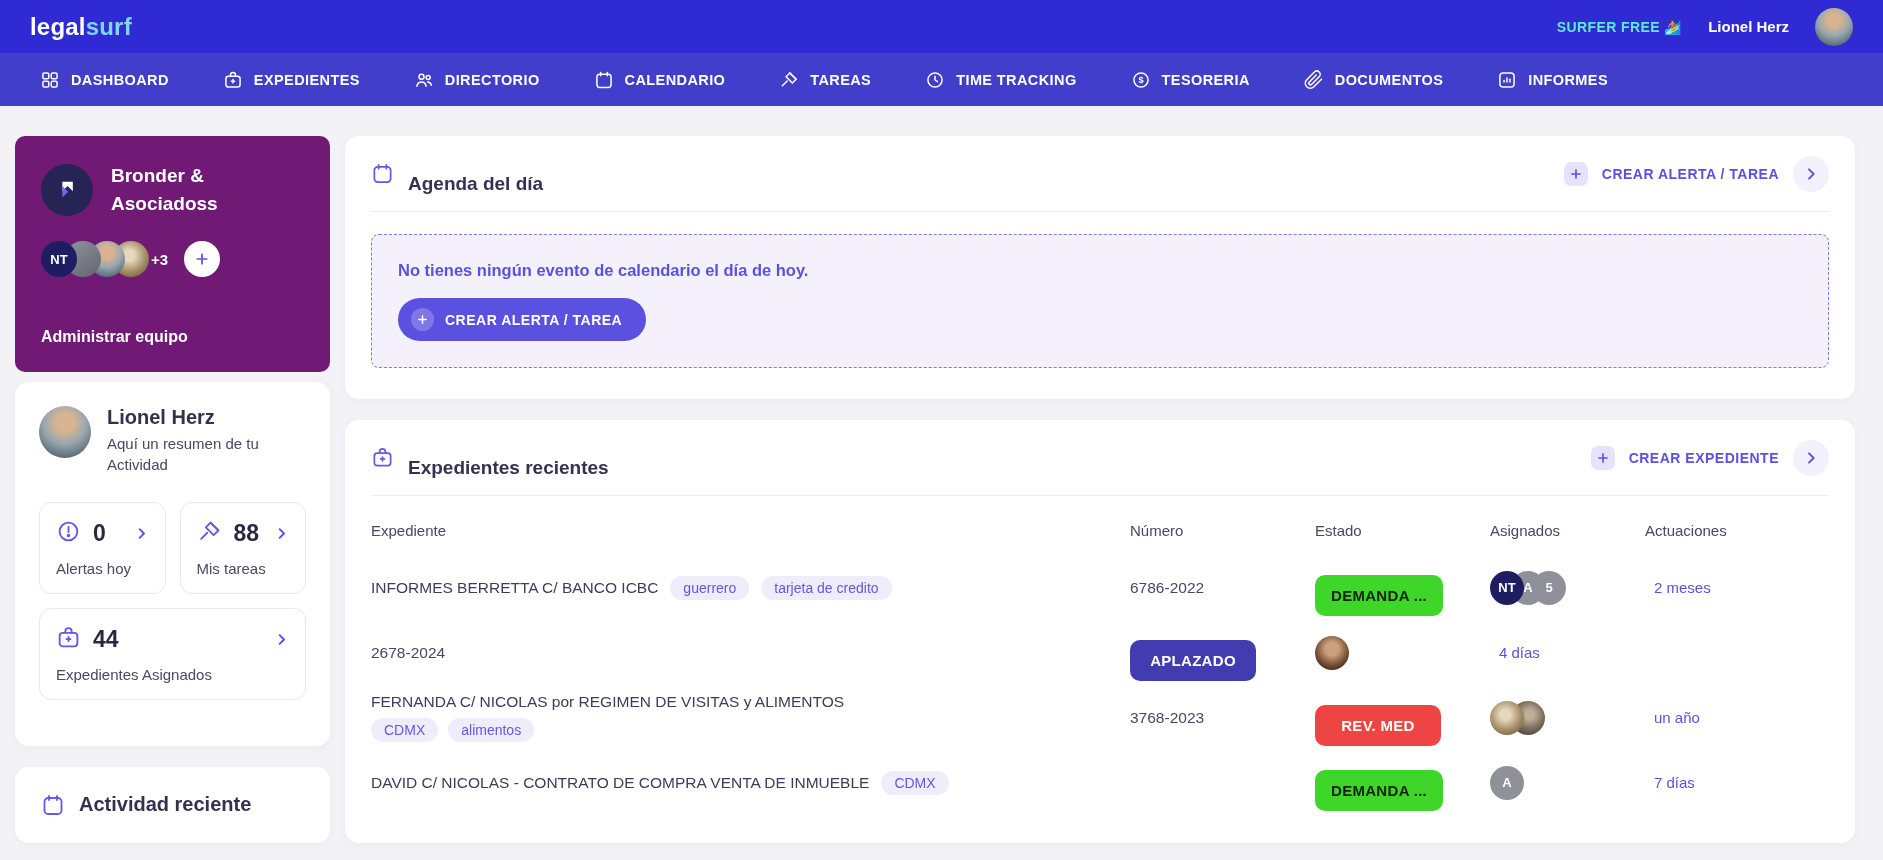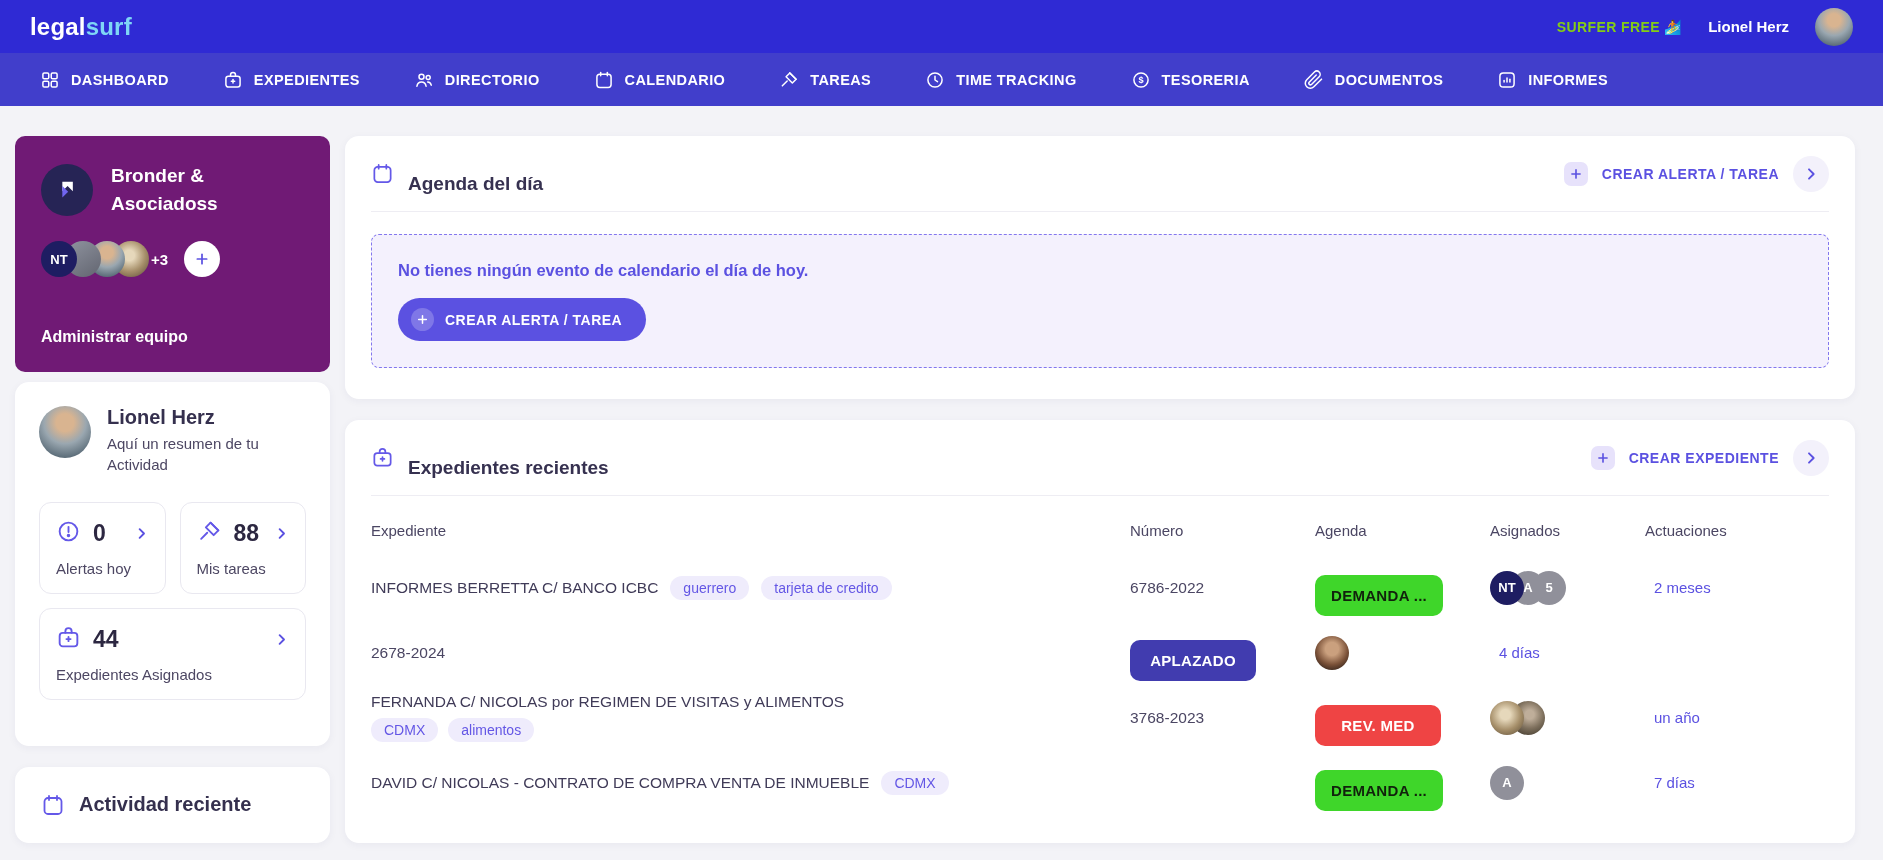--- a/index.html
+++ b/index.html
@@ -7,21 +7,21 @@
   body {
     font-family:"Liberation Sans","DejaVu Sans",sans-serif;
     background:#f3f3f7; color:#3a3552;
   }
   
   .topbar{height:53px;background:#2f2ad4;display:flex;align-items:center;padding:0 30px;}
   .logo{font-size:24px;font-weight:bold;letter-spacing:.2px;}
   .logo .l1{color:#ffffff;}
   .logo .l2{color:#7fd6f6;}
   .topbar-right{margin-left:auto;display:flex;align-items:center;gap:26px;}
-  .plan{color:#84cc16;font-size:14px;font-weight:bold;letter-spacing:.4px;}
+  .plan{color:#5eead4;font-size:14px;font-weight:bold;letter-spacing:.4px;}
   .username{color:#fff;font-size:15px;font-weight:600;}
   .avatar{border-radius:50%;display:inline-flex;align-items:center;justify-content:center;color:#fff;font-weight:bold;flex:0 0 auto;}
   .topbar .avatar{width:38px;height:38px;}
   
   .ph-man{background:radial-gradient(circle at 50% 32%,#d9b490 20%,#9aa7b0 48%,#5f707c 78%,#3e4c57);}
   .ph-woman{background:radial-gradient(circle at 50% 38%,#caa07e 24%,#7a5138 58%,#2e2019 88%);}
   .ph-sepia{background:radial-gradient(circle at 45% 40%,#e6d8bb 18%,#a68f6a 55%,#6b5a41 88%);}
   .ph-dark{background:radial-gradient(circle at 55% 40%,#bfae9a 16%,#7d6f5c 50%,#40382c 88%);}
   .ph-gray{background:linear-gradient(145deg,#9094a0,#626570);}
   .av-navy{background:#1e1d62;}
@@ -380,21 +380,21 @@
               <svg width="16" height="16" viewBox="0 0 24 24" fill="none" stroke="currentColor" stroke-width="2.8" stroke-linecap="round" stroke-linejoin="round">
                 <path d="M9 5l7 7-7 7"></path>
               </svg>
             </button>
         </div>
       </div>
       <div class="table">
         <div class="thead" id="table-head">
             <div>Expediente</div>
             <div>Número</div>
-            <div>Agenda</div>
+            <div>Estado</div>
             <div>Asignados</div>
             <div>Actuaciones</div>
           </div>
         <div id="table-body">
     <div class="trow">
       <div class="cell c-exp">
         <div class="exp-line">
           <span class="exp-title">INFORMES BERRETTA C/ BANCO ICBC</span>
         <span class="tag">guerrero</span>
                   <span class="tag">tarjeta de credito</span>

